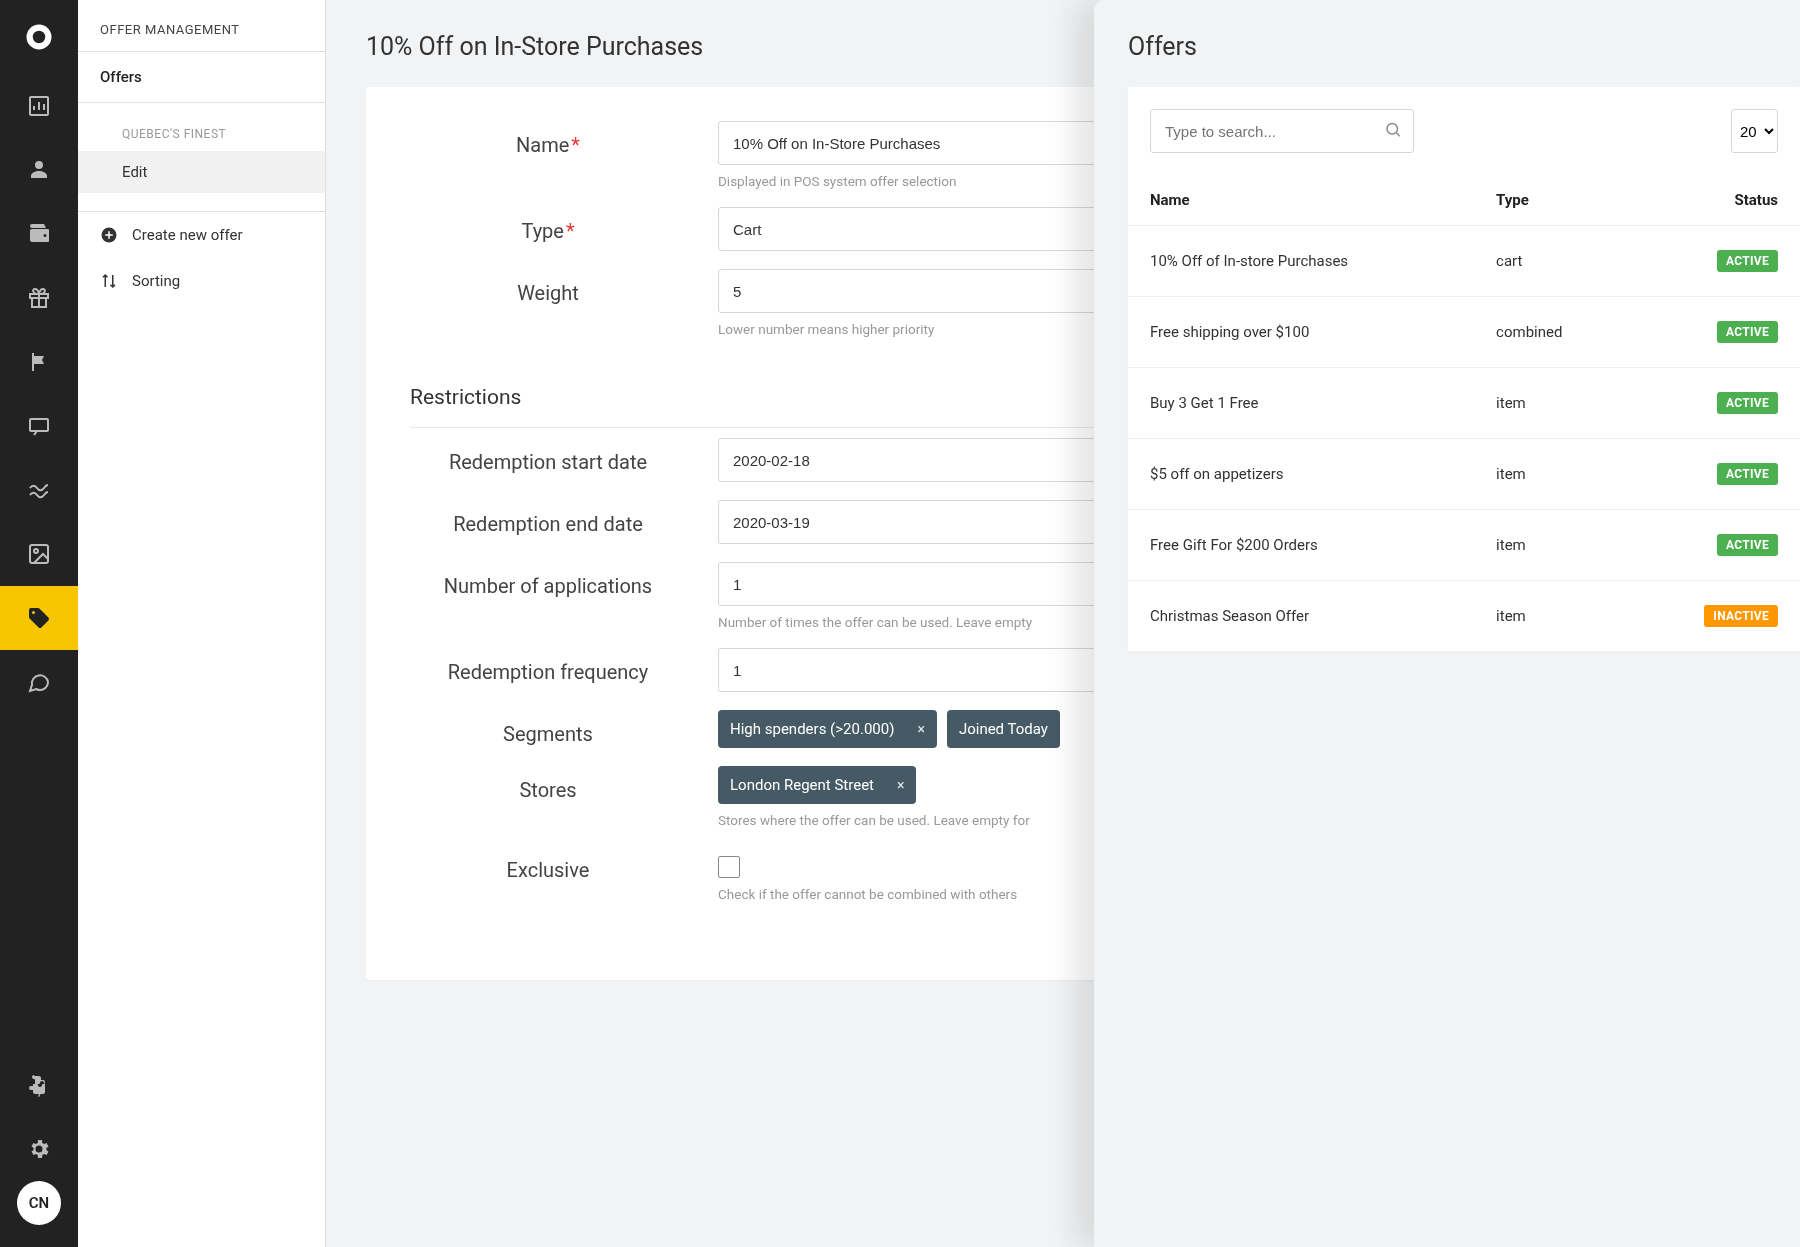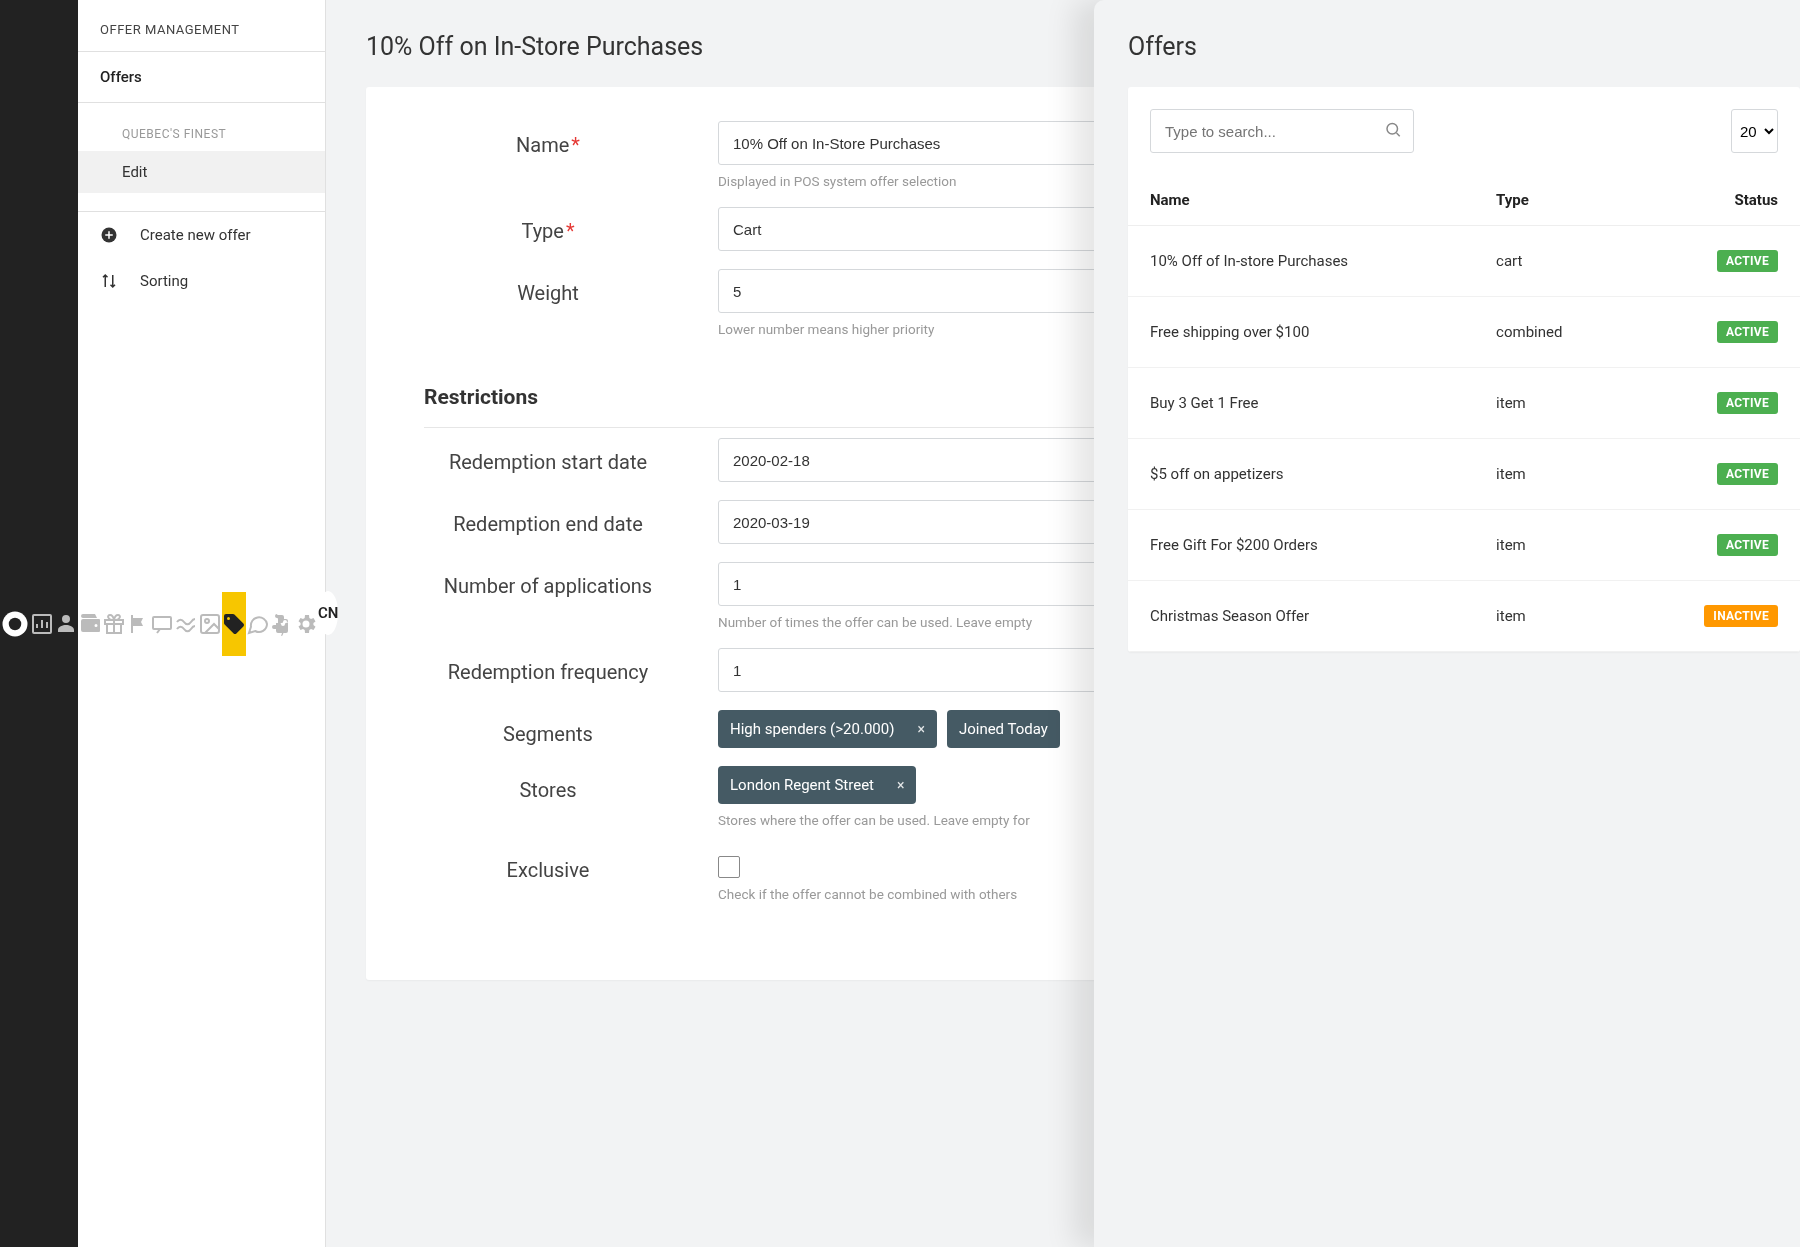--- a/index.html
+++ b/index.html
@@ -31,20 +31,21 @@
   }
   .app {
     display: flex;
     height: 100%;
   }
   
   .icon-rail {
     width: 78px;
     background: var(--sidebar-bg);
     display: flex;
+    flex-direction: column;
     align-items: center;
     padding-top: 0;
     z-index: 3;
   }
   .rail-logo {
     width: 78px; height: 74px;
     display: flex; align-items: center; justify-content: center;
     color: #fff;
   }
   .rail-item {
@@ -113,21 +114,21 @@
     cursor: pointer;
   }
   .sb-sub.active {
     background: #f1f1f1;
   }
   .sb-row {
     padding: 14px 22px;
     font-size: 15px;
     display: flex;
     align-items: center;
-    gap: 22px;
+    gap: 14px;
     cursor: pointer;
     color: #333;
   }
   .sb-row svg { width: 18px; height: 18px; flex-shrink:0; }
 
   
   .main {
     flex: 1;
     overflow: auto;
     padding: 32px 40px;
@@ -173,24 +174,23 @@
     outline: none;
   }
   .help {
     color: #999;
     font-size: 13.5px;
     margin-top: 8px;
   }
   .section-title {
     font-size: 21px;
     color: #333;
-    margin: 48px 18px 10px;
+    margin: 48px 4px 10px;
     padding-bottom: 18px;
     border-bottom: 1px solid #e6e6e6;
-    font-weight: bold;
   }
   .tags {
     display: flex;
     flex-wrap: wrap;
     gap: 10px;
     max-width: 640px;
   }
   .tag {
     background: var(--tag-bg);
     color: #fff;

